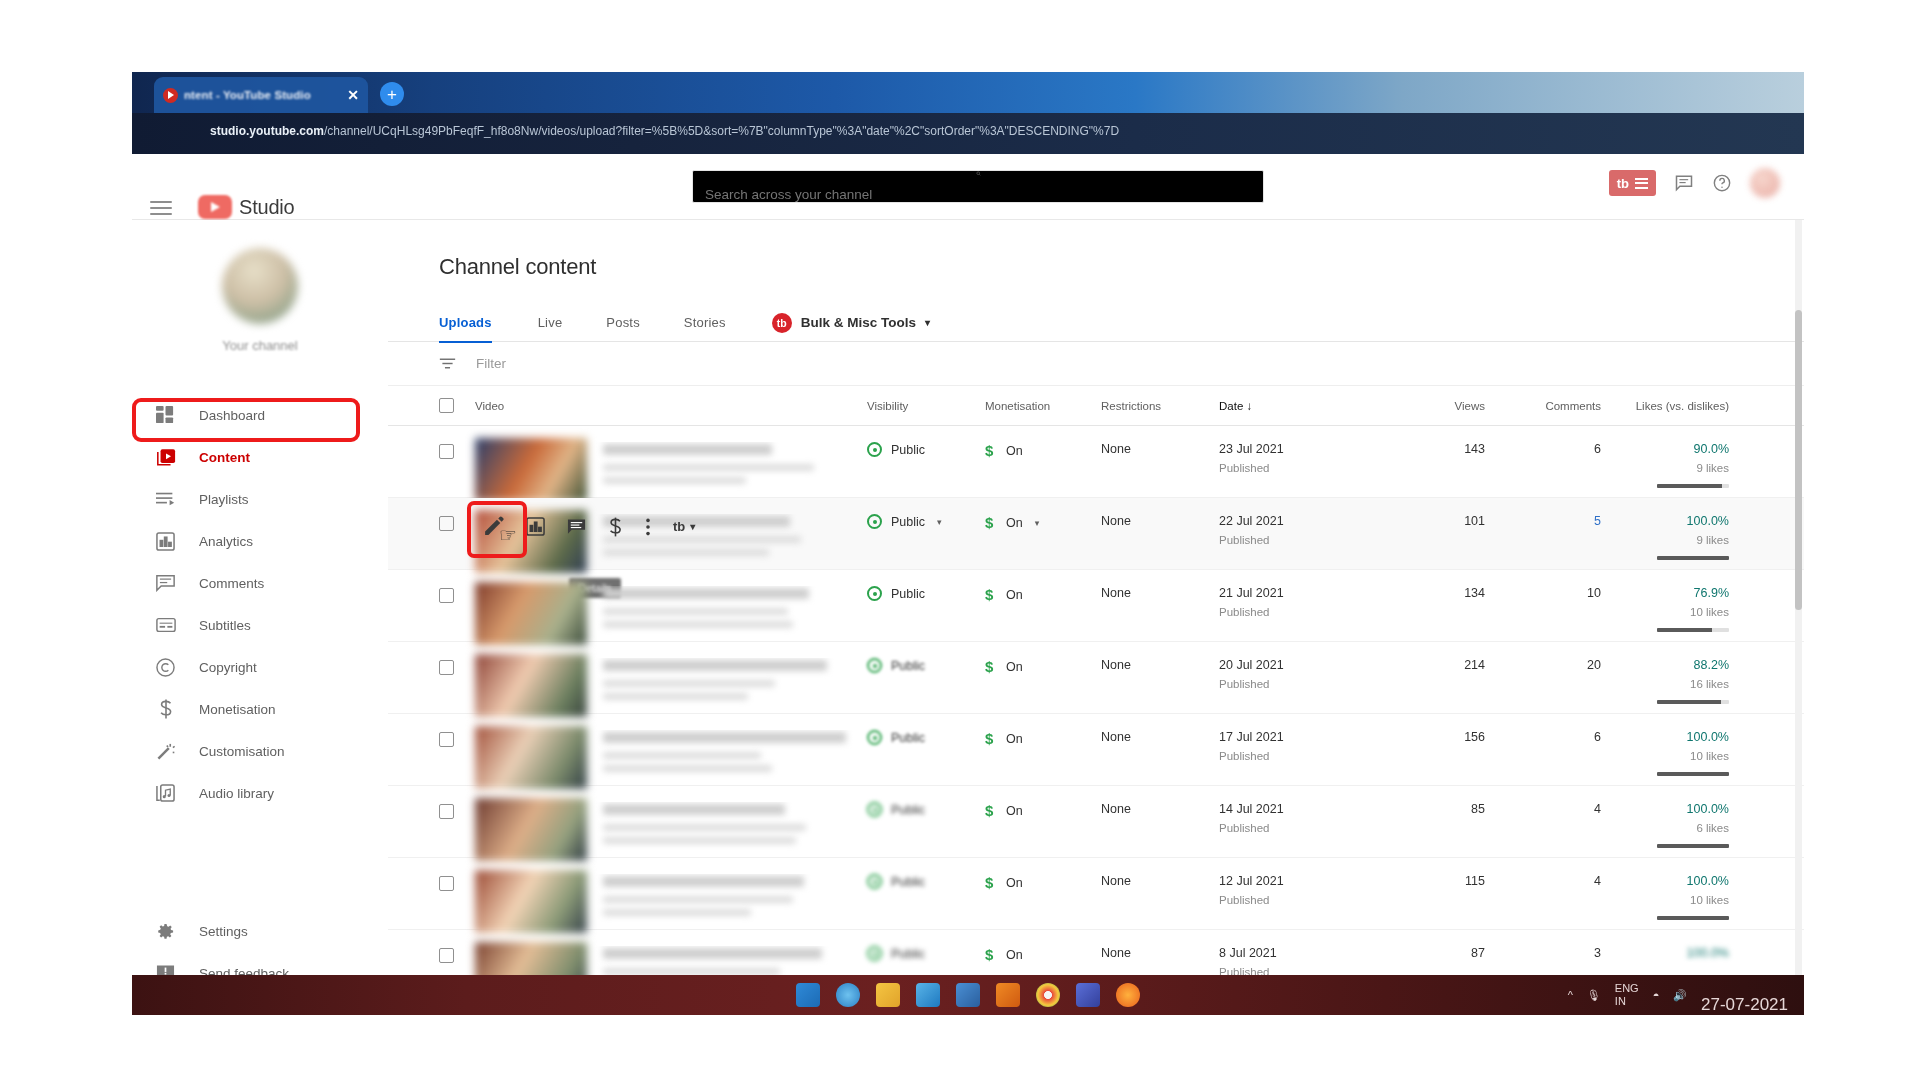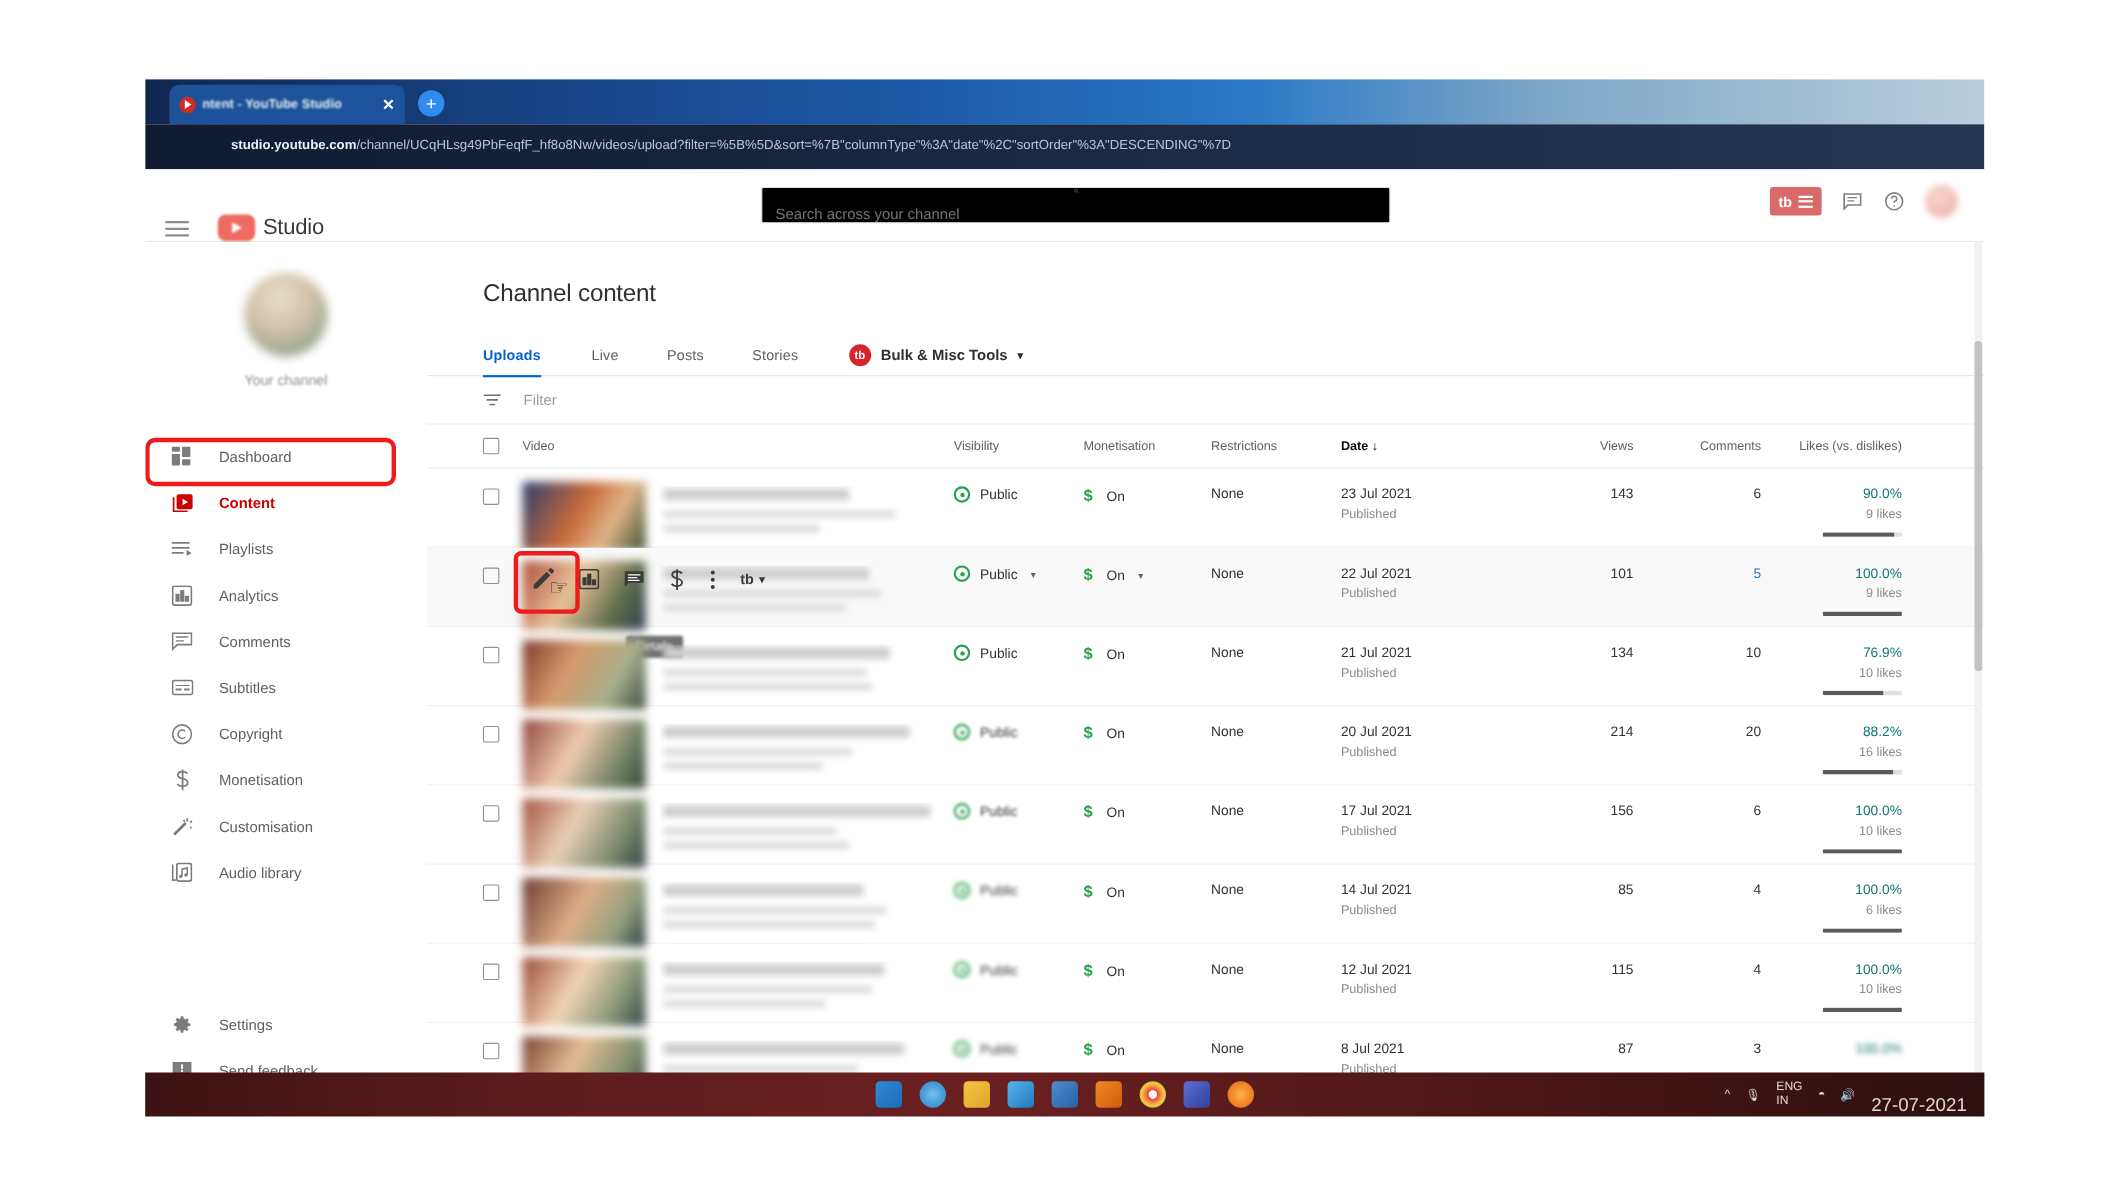--- a/index.html
+++ b/index.html
@@ -238,21 +238,21 @@
   #filter-placeholder { font-size: 13.5px; color: #9a9a9a; }
 
   
   #table-head {
     display: flex; align-items: center; height: 40px;
     border-bottom: 1px solid #e5e5e5;
     font-size: 11.5px; color: #606060;
     padding-left: 51px;
   }
   .th { flex: 0 0 auto; }
-  .th.sorted { color: #0d0d0d; font-weight: 700; }
+  .th.sorted { color: #0d0d0d; font-weight: 400; }
   .col-check { width: 36px; }
   .col-video  { width: 392px; }
   .col-vis    { width: 118px; }
   .col-mon    { width: 116px; }
   .col-res    { width: 118px; }
   .col-date   { width: 160px; }
   .col-views  { width: 106px; text-align: right; }
   .col-cmts   { width: 116px; text-align: right; }
   .col-likes  { width: 128px; text-align: right; }
 

